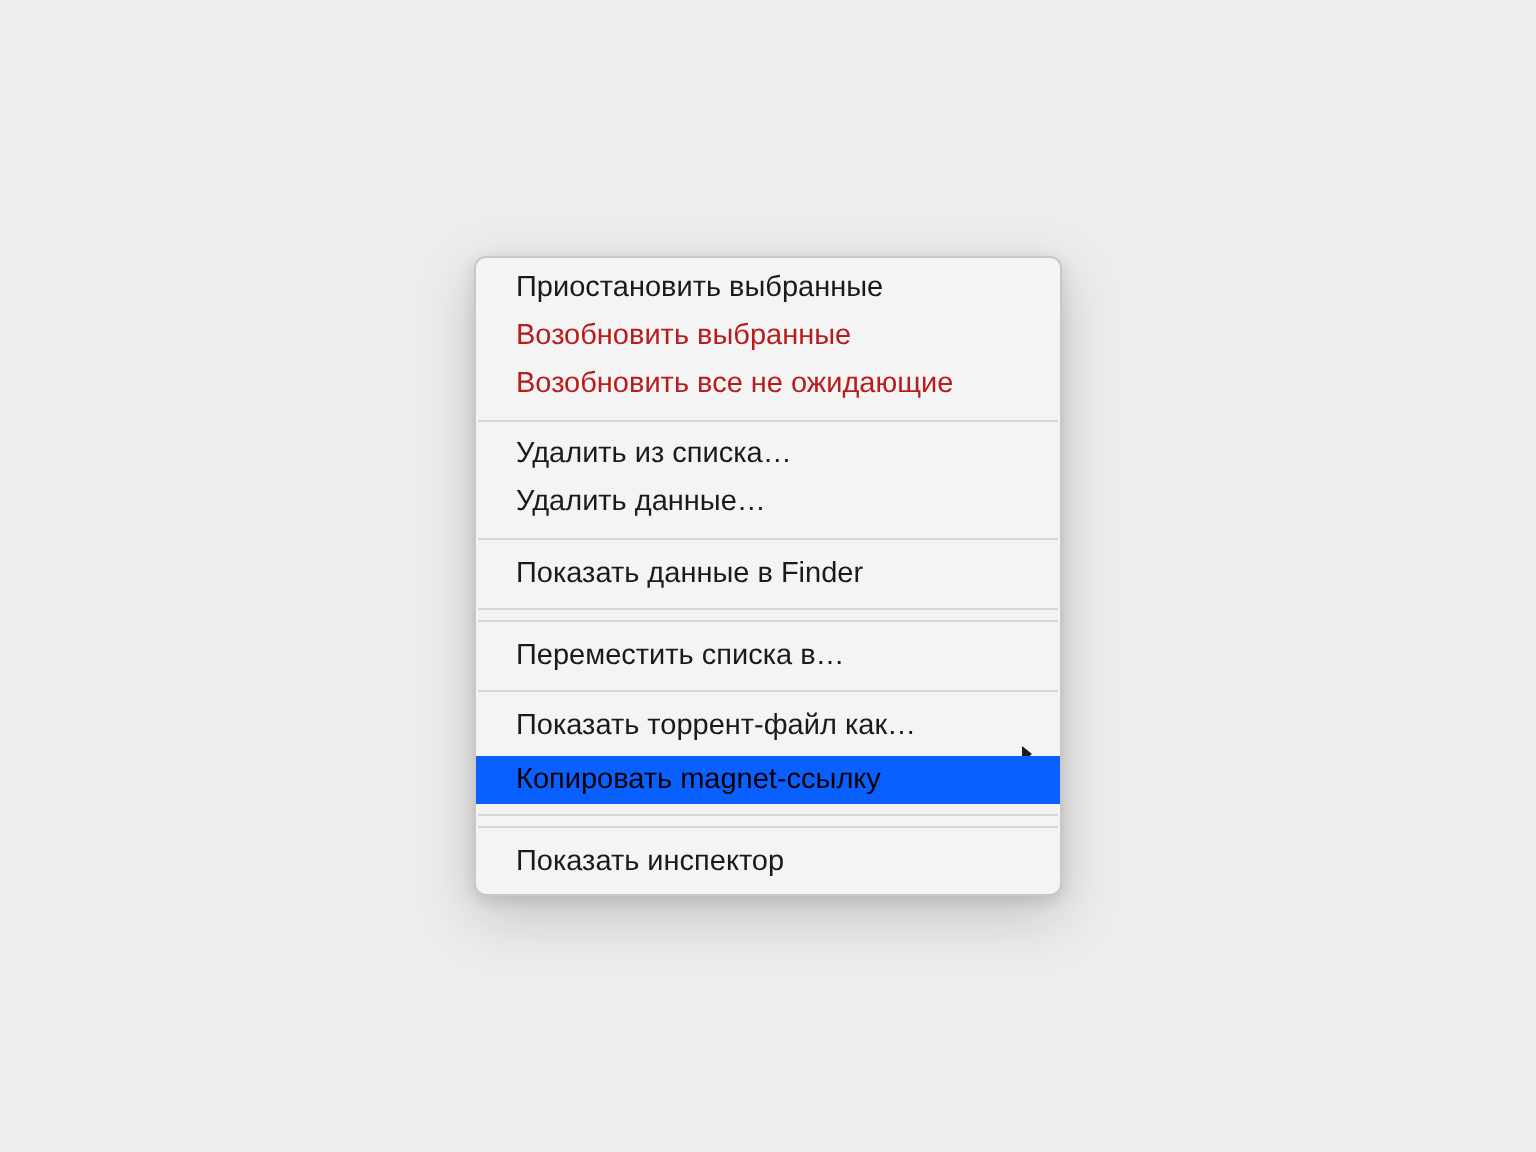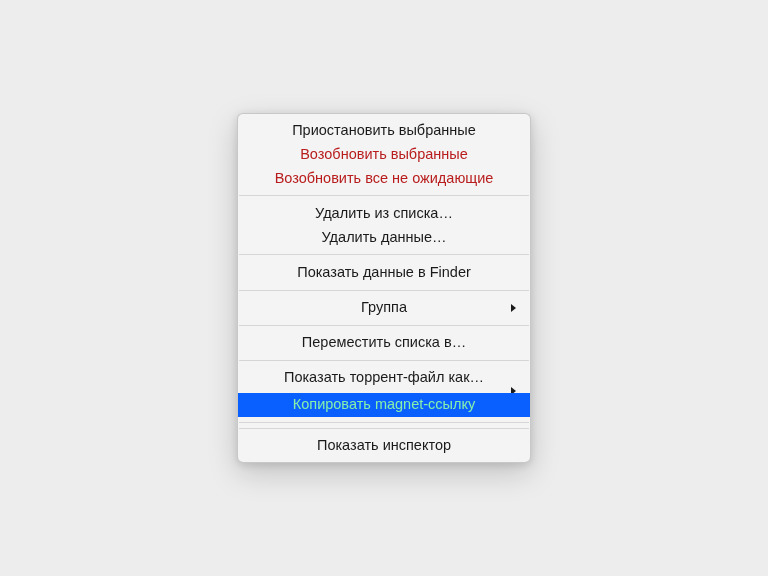--- a/index.html
+++ b/index.html
@@ -25,28 +25,27 @@
       padding: 4px 0;
       font-size: 14.5px;
       line-height: 1.45;
       color: #1a1a1a;
     }
     .menu-item {
       position: relative;
       padding: 1.5px 20px 1.5px 20px;
       white-space: nowrap;
       cursor: default;
-      text-align: center;
     }
     .menu-item.disabled {
       color: #b91c1c;
     }
     .menu-item.highlighted {
       background: #0a60ff;
-      color: #86efac;
+      color: #000000;
     }
     .menu-separator {
       height: 1px;
       background: #d6d6d6;
       margin: 5px 1px;
     }
     .submenu-arrow {
       position: absolute;
       right: 12px;
       top: 50%;
@@ -74,28 +73,20 @@
     <span>Удалить из списка…</span>
   </div>
   <div class="menu-item">
     <span>Удалить данные…</span>
   </div>
   <div class="menu-separator"></div>
   <div class="menu-item">
     <span>Показать данные в Finder</span>
   </div>
   <div class="menu-separator"></div>
-  <div class="menu-item">
-    <span>Группа</span>
-    <span class="submenu-arrow">
-      <svg width="8" height="10" viewBox="0 0 8 10">
-          <path d="M1 1 L6 5 L1 9 Z" fill="#1a1a1a"></path>
-        </svg>
-    </span>
-  </div>
   <div class="menu-separator"></div>
   <div class="menu-item">
     <span>Переместить списка в…</span>
   </div>
   <div class="menu-separator"></div>
   <div class="menu-item">
     <span>Показать торрент-файл как…</span>
   </div>
   <div class="menu-item">
     <span class="submenu-arrow">

